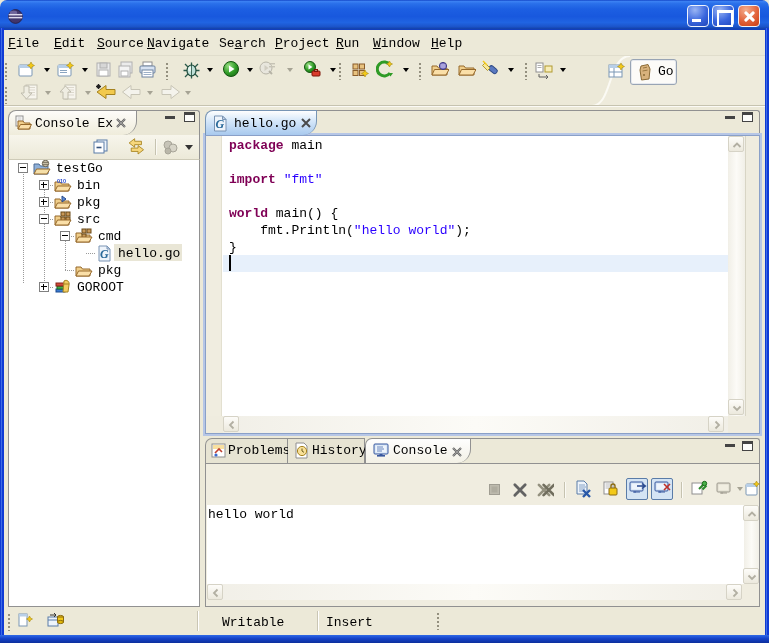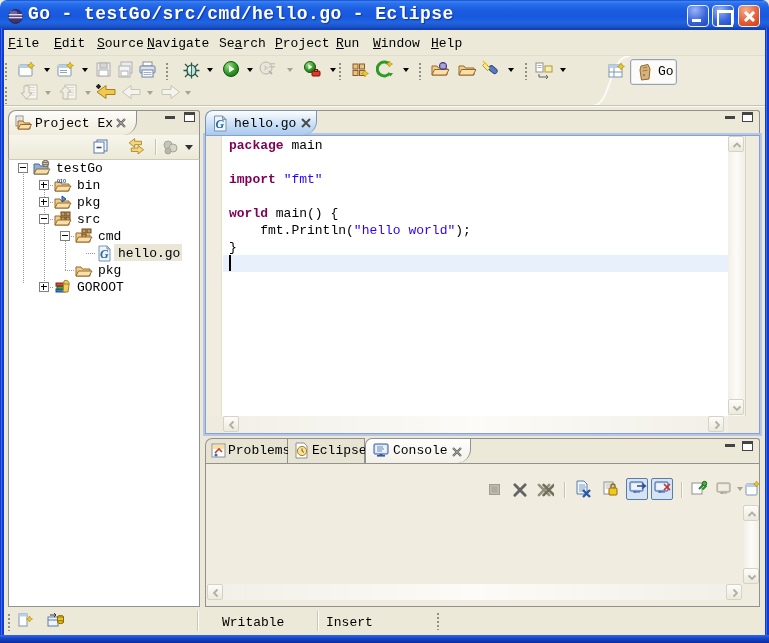--- a/index.html
+++ b/index.html
@@ -91,21 +91,20 @@
 </head>
 <body>
 <div id="title">
   <svg class="abs" style="left:8px;top:9px;width:15px;height:15px" viewBox="0 0 17 17">
     <circle cx="8.5" cy="8.5" r="7.8" fill="#41356b"></circle>
     <circle cx="8.5" cy="8.5" r="7.8" fill="none" stroke="#241c45" stroke-width="1"></circle>
     <ellipse cx="6.2" cy="4.4" rx="4.2" ry="2.6" fill="#7d72aa" opacity="0.75"></ellipse>
     <rect x="0.8" y="5.6" width="15.4" height="1.7" fill="#ded9ee"></rect>
     <rect x="0.8" y="8.9" width="15.4" height="1.7" fill="#ded9ee"></rect>
   </svg>
-  <div class="txt">Go - testGo/src/cmd/hello.go - Eclipse</div>
   <div class="tbtn" id="btnMin"></div>
   <div class="tbtn" id="btnMax"></div>
   <div class="tbtn" id="btnCls"></div>
 </div>
 <div id="menubar">
   <span style="left:8px"><u>F</u>ile</span>
   <span style="left:54px"><u>E</u>dit</span>
   <span style="left:97px"><u>S</u>ource</span>
   <span style="left:147px"><u>N</u>avigate</span>
   <span style="left:219px">Se<u>a</u>rch</span>
@@ -271,21 +270,21 @@
   <div id="pexRest"></div>
   <div class="mmdash" style="left:157px;top:6px"></div>
   <div class="mmbox" style="left:176px;top:2px"></div>
   <div id="pexTab">
     <svg class="abs" style="left:5px;top:4px" width="18" height="17" viewBox="0 0 18 17">
       <rect x="2" y="1" width="7" height="10" fill="#fff" stroke="#8f8f8f"></rect>
       <path d="M3.5 3 h4 M3.5 5 h4 M3.5 7 h4" stroke="#b0b0b0" stroke-width="0.8"></path>
       <path d="M4 14 V6 h5 l1.5 2 H16 v6 z" fill="#f0ce8a" stroke="#96692b"></path>
       <path d="M4 14 l2.5-4.5 H17.5 L15 14 z" fill="#fadfa8" stroke="#96692b"></path>
     </svg>
-    <span class="abs" style="left:26px;top:5px">Project Ex</span>
+    <span class="abs" style="left:26px;top:5px">Console Ex</span>
     <svg class="abs" style="left:106px;top:6px" width="12" height="12" viewBox="0 0 12 12">
       <path d="M2 2 L10 10 M10 2 L2 10" stroke="#666" stroke-width="2.2"></path>
       <path d="M2 2 L10 10 M10 2 L2 10" stroke="#999" stroke-width="1"></path>
     </svg>
   </div>
   <div id="pexTools">
     <svg class="abs" style="left:82px;top:3px" width="18" height="18" viewBox="0 0 18 18">
       <rect x="6" y="2" width="10" height="11" fill="#eef4fb" stroke="#5a7ca8"></rect>
       <rect x="3" y="4" width="10" height="11" fill="#fff" stroke="#5a7ca8"></rect>
       <path d="M5.5 9.5 h5" stroke="#33527c" stroke-width="1.6"></path>
@@ -459,21 +458,21 @@
       <circle cx="5" cy="12" r="1.6" fill="#3a6ad0"></circle>
     </svg>
     <span class="lbl" style="left:22px">Problems</span>
   </div>
   <div class="ctab" style="left:83px;width:77px;border-left:0">
     <svg class="abs" style="left:6px;top:3px" width="16" height="17" viewBox="0 0 16 17">
       <path d="M2 1 h8 l3 3 v12 H2 z" fill="#fff" stroke="#8f8f8f"></path>
       <circle cx="8" cy="9" r="4.6" fill="#f8e098" stroke="#a5821e"></circle>
       <path d="M8 6.5 V9 l2 1.4" stroke="#6a5a18" fill="none"></path>
     </svg>
-    <span class="lbl" style="left:24px">Eclipse</span>
+    <span class="lbl" style="left:24px">History</span>
   </div>
   <div class="ctab ctabSel" style="left:160px;width:106px">
     <svg class="abs" style="left:7px;top:4px" width="16" height="16" viewBox="0 0 16 16">
       <rect x="1" y="1" width="14" height="10" rx="1" fill="#cfe0f2" stroke="#3858a0"></rect>
       <rect x="2.5" y="2.5" width="11" height="7" fill="#eef4fc"></rect>
       <path d="M4 4 h6 M4 6 h7 M4 8 h5" stroke="#5a7ab8" stroke-width="0.9"></path>
       <rect x="4" y="12" width="8" height="1.6" fill="#3858a0"></rect>
       <rect x="6.5" y="11" width="3" height="1.6" fill="#3858a0"></rect>
     </svg>
     <span class="lbl" style="left:27px">Console</span>
@@ -531,20 +530,23 @@
       <rect x="3.5" y="4.5" width="10" height="6" fill="#f2efe2"></rect>
       <path d="M5 13 h7 M7 12 v2" stroke="#8f8c80"></path>
     </svg>
     <div class="dd ddg" style="left:531px;top:23px"></div>
     <svg class="abs" style="left:538px;top:16px" width="18" height="18" viewBox="0 0 18 18">
       <rect x="2" y="4" width="11" height="11" rx="1" fill="#fff" stroke="#7b97b5"></rect>
       <rect x="2" y="4" width="11" height="3" fill="#b8cfe8"></rect>
       <path d="M12.5 1 l1 2 2 1 -2 1 -1 2 -1-2 -2-1 2-1z" fill="#f3c918" stroke="#a98b12" stroke-width="0.6"></path>
     </svg>
     <div class="dd" style="left:559px;top:23px"></div>
+    <div id="consText">
+        <span style="position:absolute;left:1px;top:2px">hello world</span>
+      </div>
     <div class="track" style="left:538px;top:41px;width:15px;height:79px"></div>
     <div class="sbtn" style="left:537px;top:41px">
         <svg width="14" height="14" viewBox="0 0 14 14">
           <path d="M3.5 9 L7 5.5 L10.5 9" fill="none" stroke="#b2afa2" stroke-width="1.8"></path>
         </svg>
       </div>
     <div class="sbtn" style="left:537px;top:104px">
         <svg width="14" height="14" viewBox="0 0 14 14">
           <path d="M3.5 5.5 L7 9 L10.5 5.5" fill="none" stroke="#b2afa2" stroke-width="1.8"></path>
         </svg>

